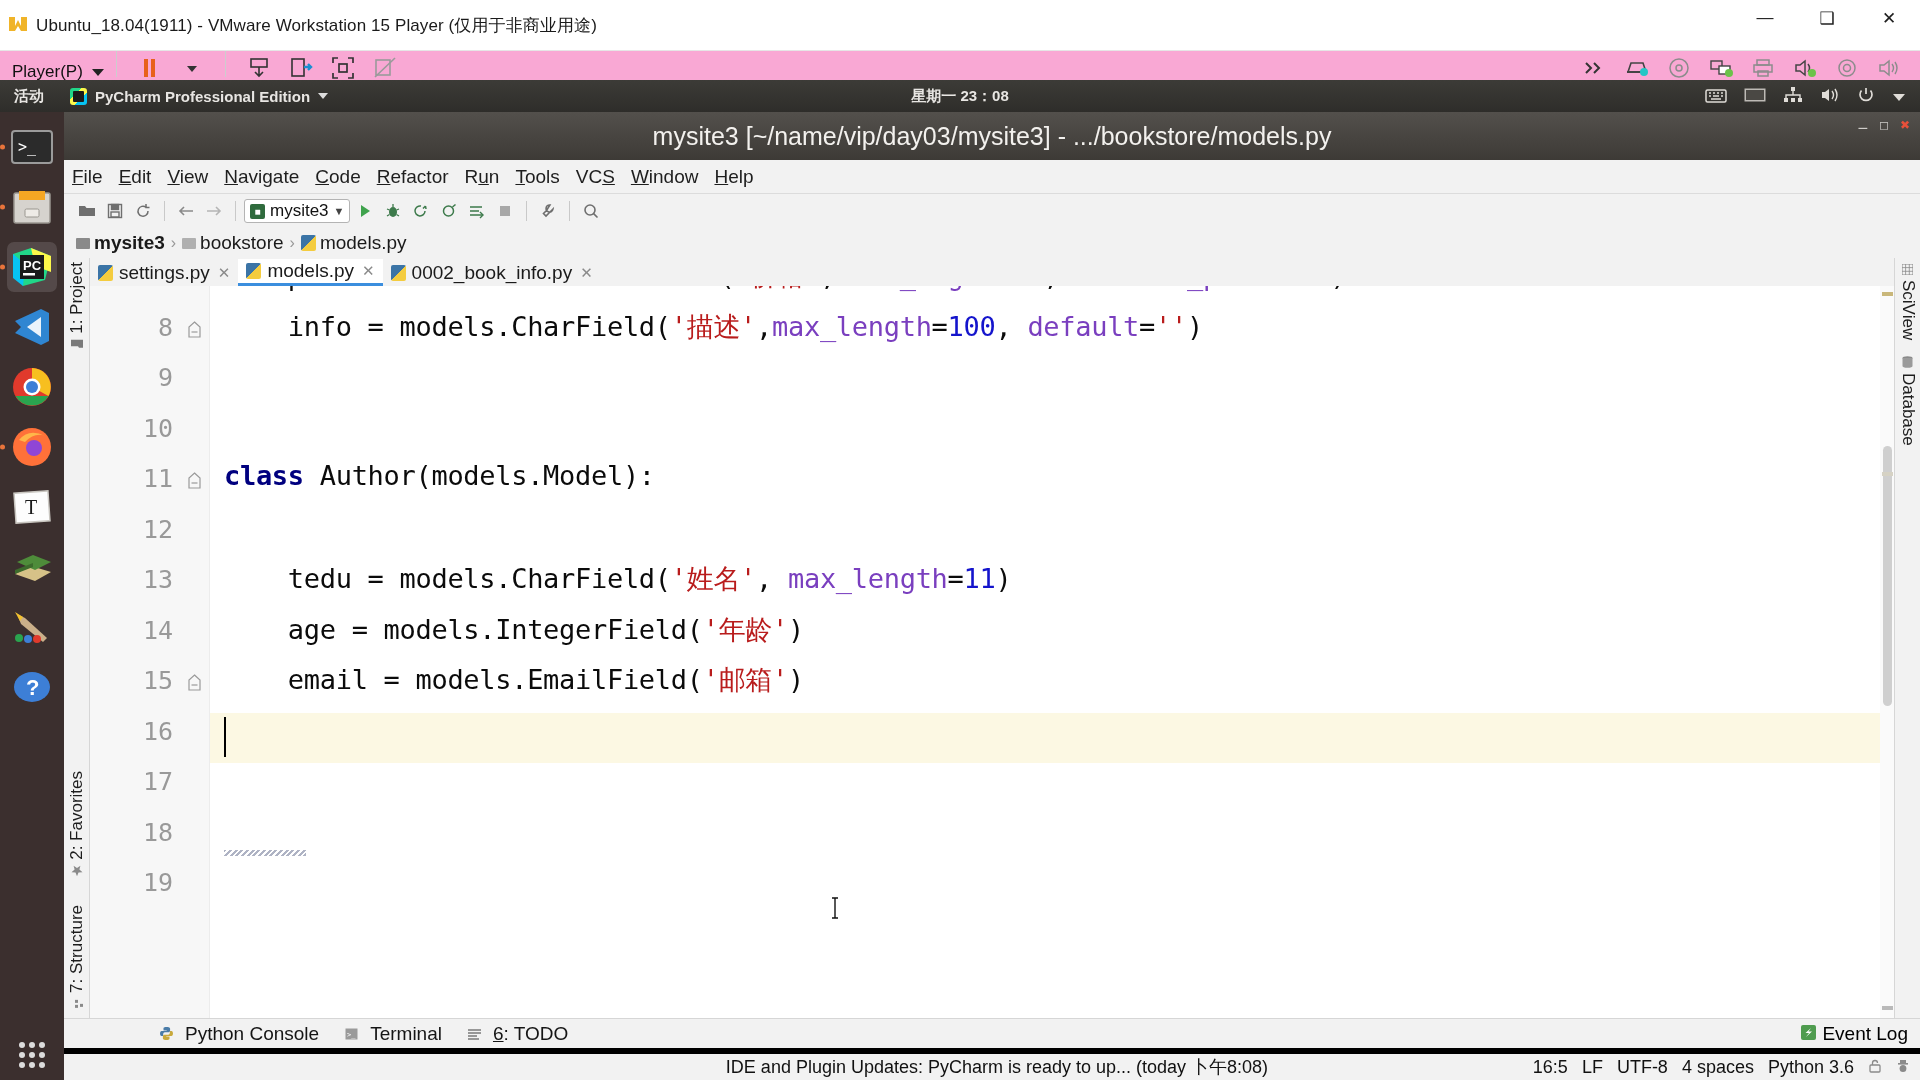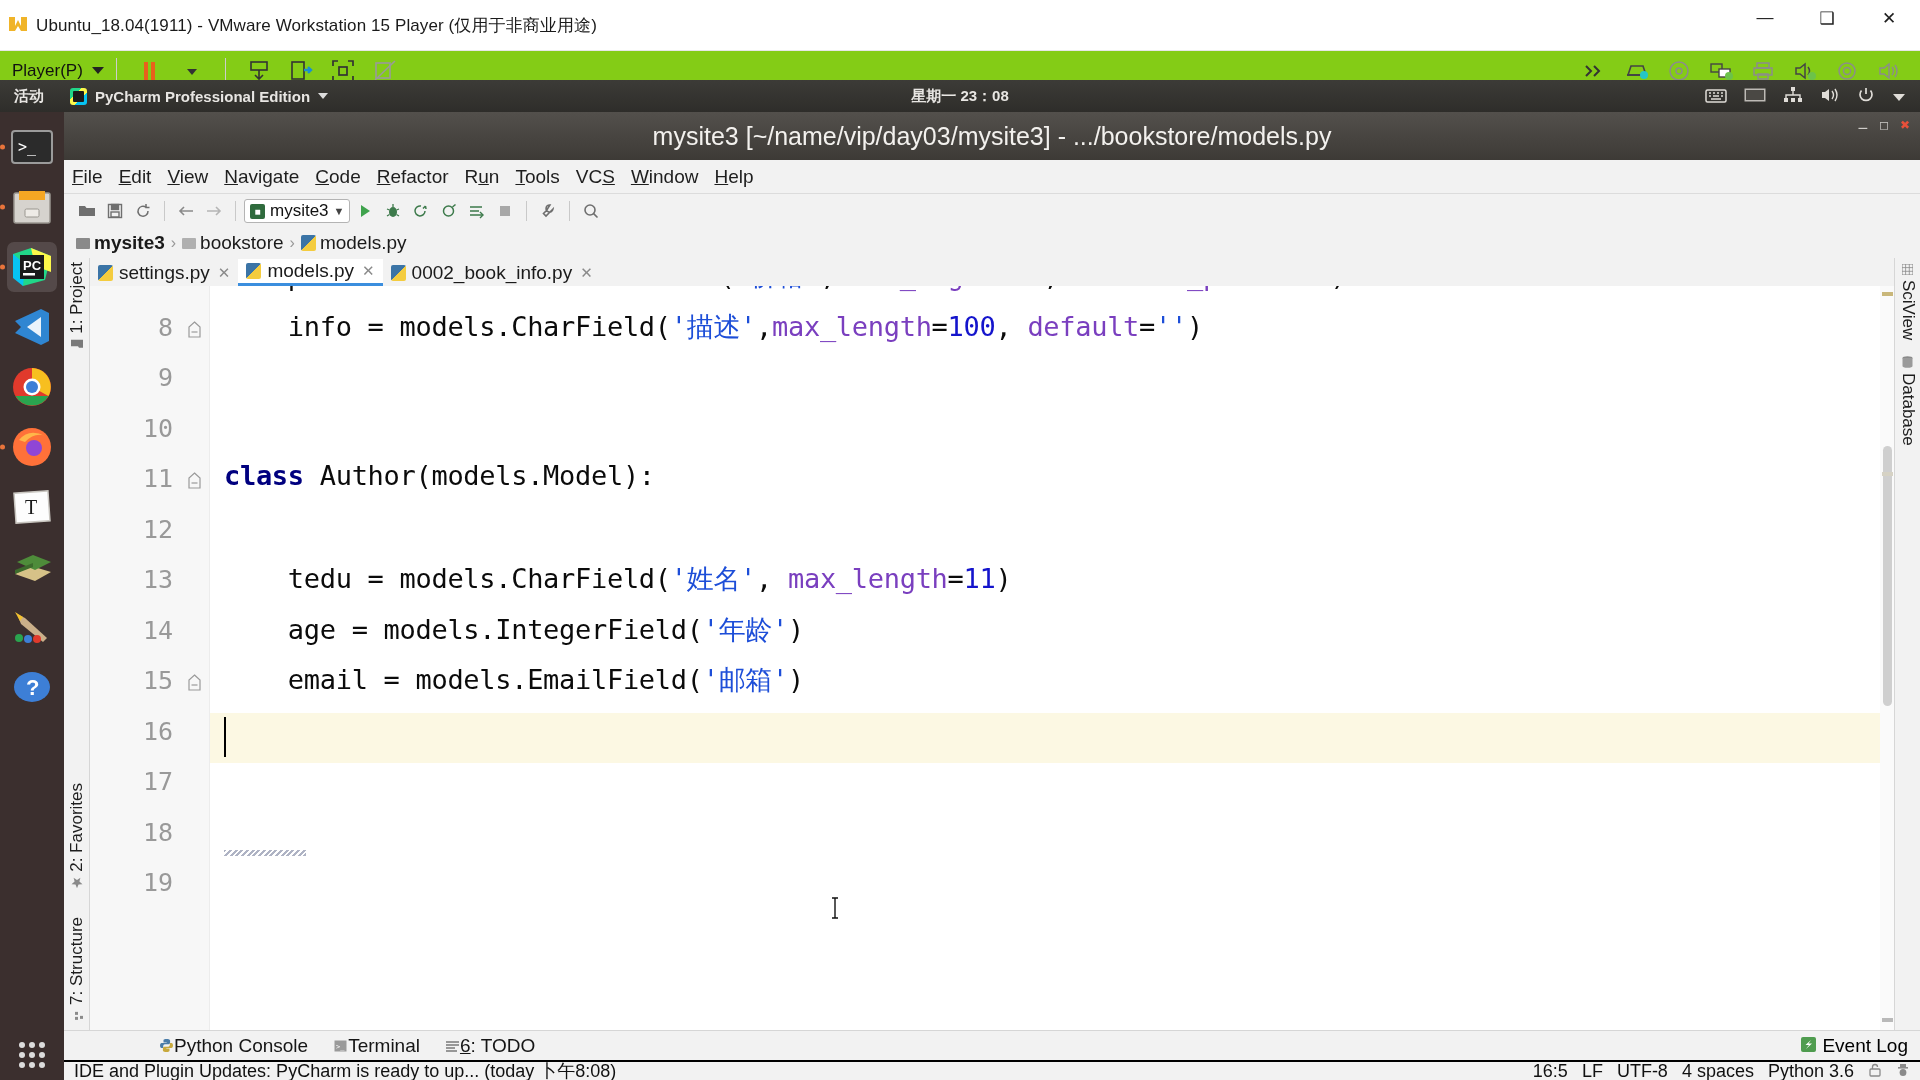--- a/index.html
+++ b/index.html
@@ -22,22 +22,22 @@
     position: relative; flex: none;
   }
   .vm-title-text { font-size: 17px; color: #1a1a1a; letter-spacing: 0.1px; white-space: nowrap; }
   .vm-winbtns { position: absolute; right: 0; top: 0; height: 36px; display: flex; }
   .vm-winbtn {
     width: 62px; height: 36px; display: flex; align-items: center; justify-content: center;
     font-size: 17px; color: #202020;
   }
 
   .vm-toolbar {
-    height: 44px; background: #84cc16; display: flex; align-items: center;
-    border-bottom: 5px solid #1d4ed8; position: relative;
+    height: 44px; background: #f9a8d4; display: flex; 
+    border-bottom: 2px solid #1d4ed8; position: relative;
   }
   .vm-player-btn { display: flex; align-items: center; margin-left: 12px; font-size: 17px; color: #111; }
   .vm-caret { width: 0; height: 0; border-left: 6px solid transparent; border-right: 6px solid transparent;
               border-top: 7px solid #222; margin-left: 9px; }
   .vm-sep { width: 1px; height: 26px; background: #cdcdcd; margin: 0 12px; }
   .vm-icon { width: 34px; height: 34px; display: flex; align-items: center; justify-content: center; margin: 0 4px; }
   .vm-right-icons { position: absolute; right: 10px; display: flex; align-items: center; }
 
   
   #ubuntu {
@@ -131,44 +131,44 @@
   .gutter { width: 120px; background: #f7f7f7; border-right: 1px solid #ececec; position: relative; flex: none; }
   .gutter .ln { position: absolute; right: 36px; font-family: "DejaVu Sans Mono", monospace;
                 font-size: 25px; color: #999999; }
   .gutter .fold { position: absolute; right: 8px; width: 13px; height: 13px; }
   .code-area { flex: 1; position: relative; overflow: hidden; }
   .code-line { position: absolute; left: 14px; white-space: pre;
                font-family: "DejaVu Sans Mono", monospace; font-size: 27px; color: #0b0b0b;
                letter-spacing: -0.3px; }
   .hl-row { position: absolute; left: 0; right: 0; height: 42px; background: #fcf8e3; }
   .kw { color: #00007f; font-weight: bold; }
-  .str { color: #1d4ed8; }
+  .str { color: #b91c1c; }
   .num { color: #1414cc; }
   .param { color: #7a3fbf; }
   .cursor-caret { position: absolute; width: 2px; background: #000; }
   .squiggle { position: absolute; height: 6px;
     background: repeating-linear-gradient(135deg,#9aa0b5 0 2px, transparent 2px 4px); opacity:.8;}
 
   .pc-rightbar { width: 26px; background: #f2f2f2; border-left: 1px solid #d6d6d6;
                  display: flex; flex-direction: column; align-items: center; padding-top: 6px; gap: 16px; }
   .vtab-r { writing-mode: vertical-rl; font-size: 17px; color: #1d1d1d;
             display: flex; align-items: center; gap: 5px; white-space: nowrap; }
 
   .scrollbar-v { position: absolute; right: 0; top: 0; width: 14px; bottom: 0; background: #fafafa; }
   .scroll-thumb { position: absolute; right: 2px; width: 9px; background: #cfcfcf; border-radius: 5px; }
   .marker { position: absolute; right: 1px; width: 11px; height: 4px; }
 
   .pc-bottombar { height: 30px; background: #f2f2f2; display: flex; align-items: center;
                   border-top: 1px solid #d6d6d6; padding-left: 96px; gap: 26px; position: relative; }
-  .bb-item { display: flex; align-items: center; gap: 1px; font-size: 19px; color: #151515; }
+  .bb-item { display: flex; align-items: center; gap: 12px; font-size: 19px; color: #151515; }
   .bb-item u { text-decoration: underline; }
   .bb-right { position: absolute; right: 12px; display: flex; align-items: center; gap: 6px; font-size: 19px; }
 
-  .pc-status { height: 20px; background: #f2f2f2; display: flex; align-items: center;
-               border-top: 2px solid #000000; padding-left: 10px; font-size: 18px; color: #111; position: relative; }
+  .pc-status { height: 32px; background: #f2f2f2; display: flex; align-items: center;
+               border-top: 6px solid #000000; padding-left: 10px; font-size: 18px; color: #111; position: relative; justify-content: center; }
   .st-right { position: absolute; right: 10px; display: flex; align-items: center; gap: 14px; font-size: 18px; }
 
   .watermark { position: absolute; right: 120px; bottom: 38px; font-size: 30px;
                color: rgba(255,255,255,0.55); font-weight: bold; letter-spacing: 2px;
                pointer-events: none; }
 </style>
 </head>
 <body>
 
 <div id="vmware-window">

